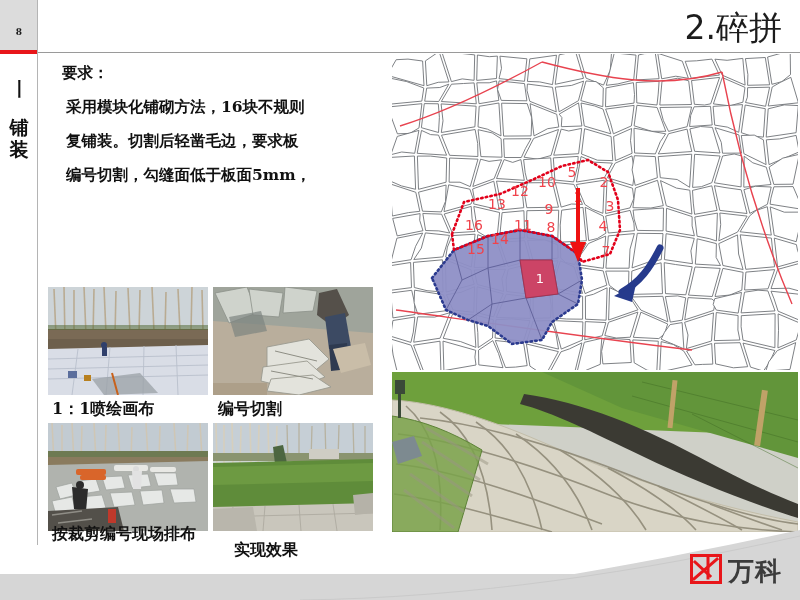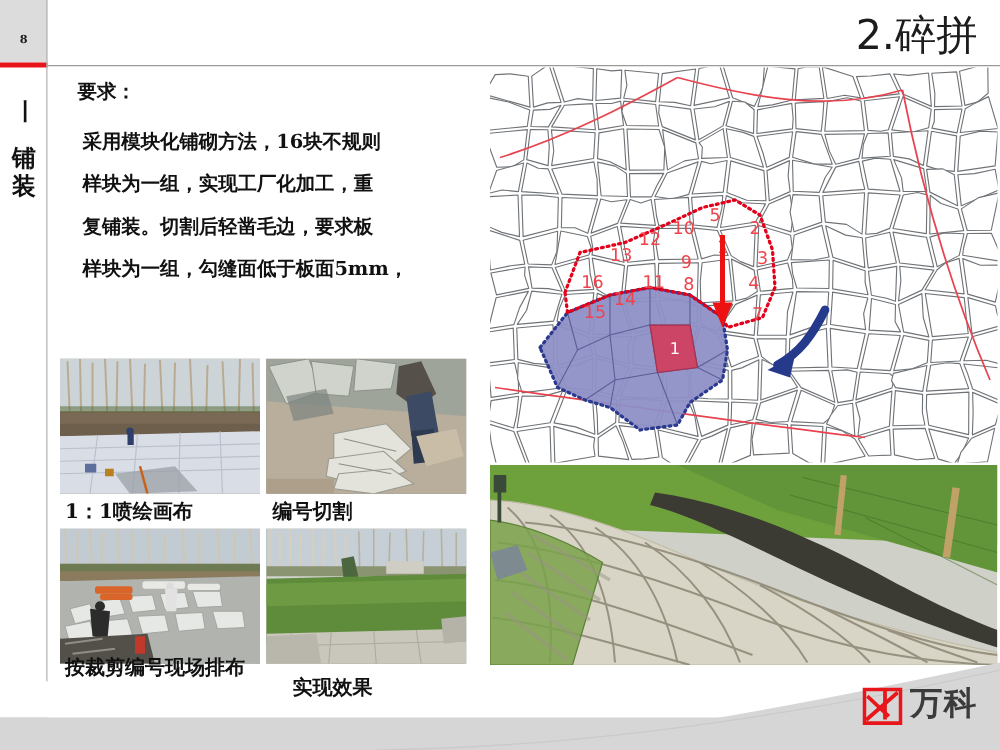--- a/index.html
+++ b/index.html
@@ -27,42 +27,42 @@
 
   
   .hdr-line{position:absolute;left:38px;top:52px;width:762px;height:1px;background:#9a9a9a;}
   .title{position:absolute;right:18px;top:6px;font-size:33px;color:#1c1c1c;
          font-family:"DejaVu Sans",sans-serif;letter-spacing:0px;}
 
   
   .bodytext{position:absolute;left:62px;top:58px;width:318px;
             font-family:"DejaVu Serif",serif;font-weight:bold;
             color:#111;font-size:15.5px;line-height:30px;}
-  .bodytext .lead{display:block;margin-bottom:10px;}
+  .bodytext .lead{display:block;margin-bottom:4px;}
   .bodytext p{margin:4px;}
 
   
   .thumb{position:absolute;overflow:hidden;background:#8a8a80;}
   .cap{position:absolute;font-family:"DejaVu Serif",serif;font-weight:bold;
        font-size:16px;color:#111;white-space:nowrap;}
 
   
   .ph{position:absolute;inset:0;}
 
   
   .diagram{position:absolute;left:392px;top:54px;width:406px;height:316px;background:#fff;}
   .diagram svg{display:block;}
 
   
   .bigphoto{position:absolute;left:392px;top:372px;width:406px;height:160px;overflow:hidden;}
 
   
   .footer-swoosh{position:absolute;left:0;bottom:0;width:800px;height:72px;overflow:hidden;}
 
-  .logo{position:absolute;right:18px;bottom:16px;height:34px;display:flex;align-items:flex-start;}
+  .logo{position:absolute;right:18px;bottom:16px;height:34px;display:flex;align-items:flex-end;}
   .logo-mark{width:32px;height:30px;margin-right:6px;}
   .logo-text{font-family:"DejaVu Sans",sans-serif;font-weight:bold;font-size:26px;
              color:#3b3b3b;letter-spacing:1px;line-height:1;}
 </style>
 </head>
 <body>
 
 <div id="slide">
 
   <div class="sidebar">
@@ -76,23 +76,22 @@
     </div>
   </div>
 
   <div class="hdr-line"></div>
   <div class="title">2.碎拼</div>
 
   <div class="bodytext">
     <span class="lead">要求：</span>
     <div id="bodylines">
         <p>采用模块化铺砌方法，16块不规则</p>
-        <p>样块为一组，实现工厂化加工，重</p>
         <p>复铺装。切割后轻凿毛边，要求板</p>
-        <p>样块为一组，勾缝面低于板面5mm，</p>
+        <p>编号切割，勾缝面低于板面5mm，</p>
       </div>
   </div>
 
   <div class="thumb" style="left:48px;top:287px;width:160px;height:108px;">
     <svg class="ph" viewBox="0 0 160 108" preserveAspectRatio="none">
       <defs>
         <linearGradient id="sky1" x1="0" y1="0" x2="0" y2="1">
           <stop offset="0%" stop-color="#cfd6dc"></stop>
             <stop offset="100%" stop-color="#e8e6de"></stop>
         </linearGradient>

